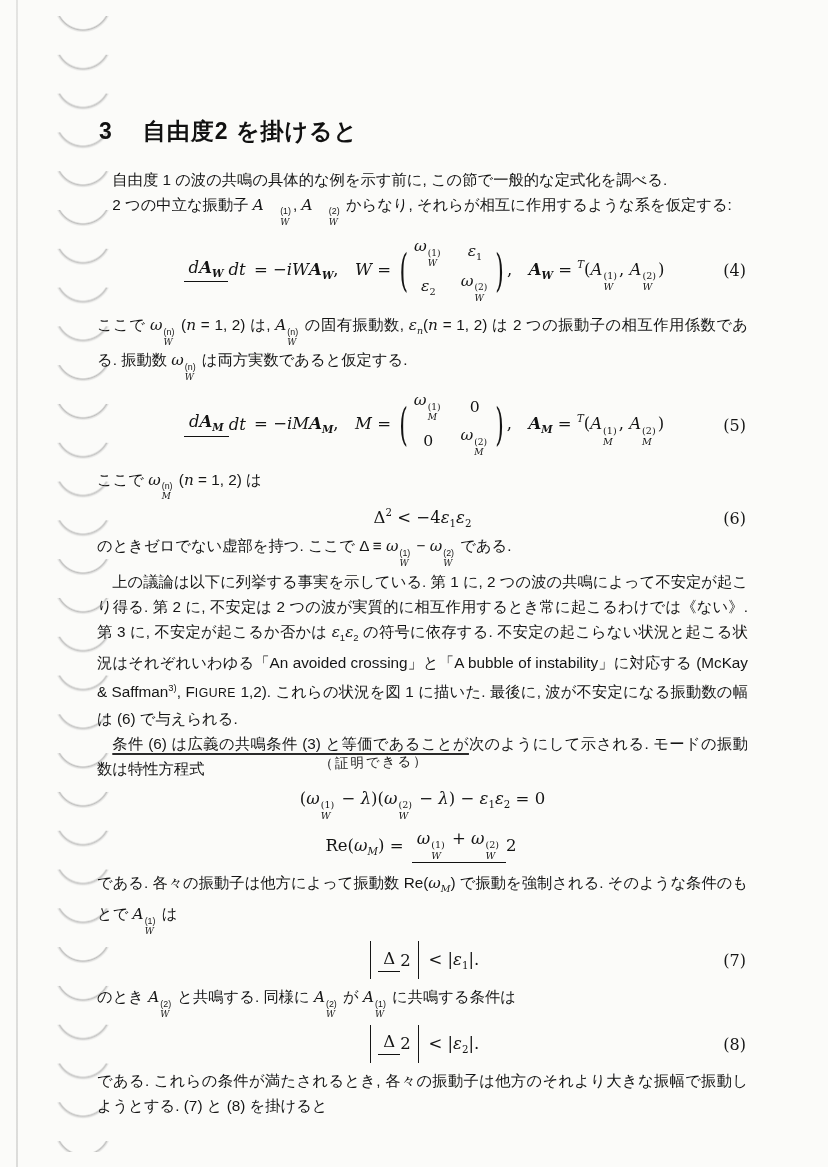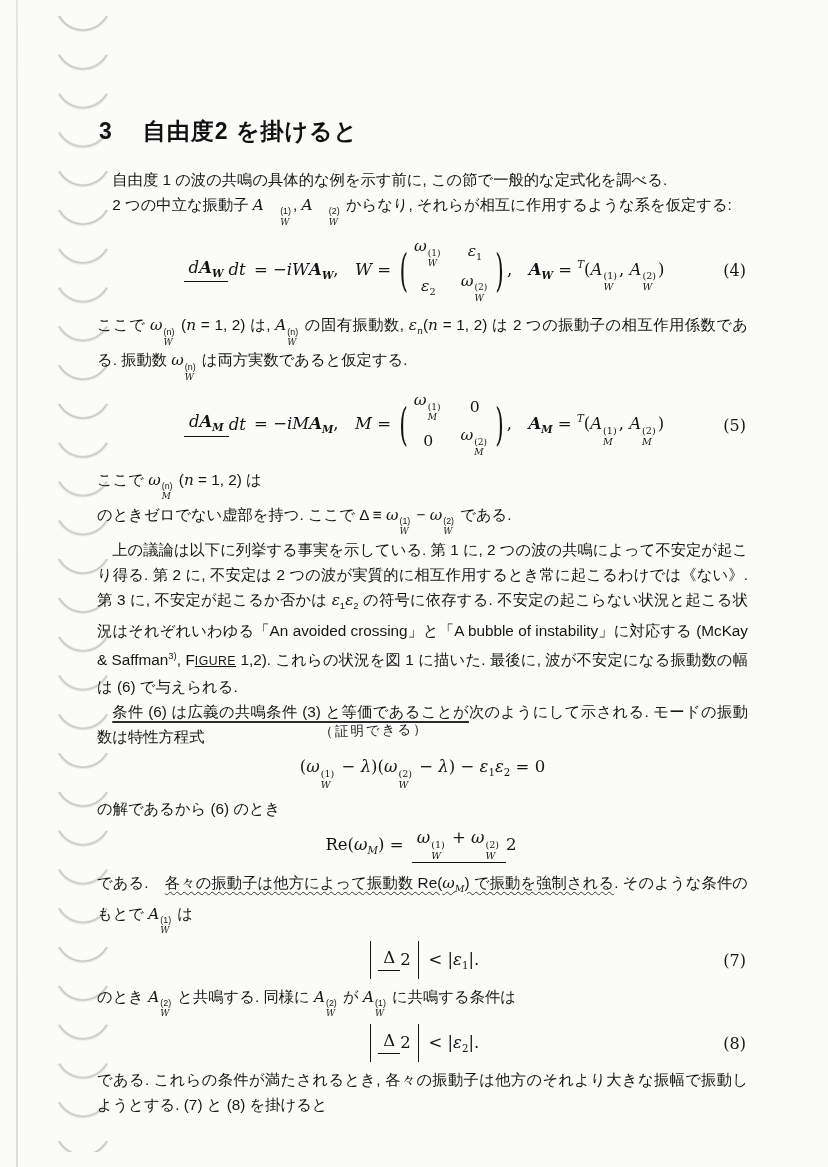--- a/index.html
+++ b/index.html
@@ -48,30 +48,30 @@
         vertical-align:middle;margin:0 3px;line-height:1.25;}
   .fn{padding:0 5px 1px;border-bottom:1.4px solid #111;}
   .fd{padding-top:1px;}
   .bp{display:inline-block;transform:scaleY(2.05);vertical-align:middle;
       font-size:22px;font-weight:400;margin:0 3px;}
   .mat{display:inline-grid;grid-template-columns:auto auto;column-gap:18px;row-gap:3px;
        text-align:center;vertical-align:middle;margin:0 3px;font-size:0.95em;
        align-items:center;justify-items:center;line-height:1.2;}
   .tbar{display:inline-block;width:1.5px;height:38px;background:#161616;
         vertical-align:middle;margin:0 4px;}
-  .scx{font-size:0.8em;letter-spacing:.5px;text-decoration:underline;}
+  .scx{font-size:0.8em;letter-spacing:.5px;}
 
   
   .hl{position:relative;text-decoration:underline;text-decoration-thickness:1.5px;
       text-decoration-color:#2b2b2b;text-underline-offset:4px;}
   .ann{position:absolute;top:1.15em;right:40px;font-size:13.5px;white-space:nowrap;
        transform:rotate(-1.5deg);letter-spacing:2px;color:#222;font-weight:400;
        text-decoration:none;pointer-events:none;}
-  .wavy{text-decoration:underline;text-decoration-style:wavy;
-        text-decoration-color:#3a3a3a;text-decoration-thickness:1px;text-underline-offset:3px;margin-left:12px;}
+  .wavy{text-decoration-style:wavy;
+        text-decoration-color:#3a3a3a;text-decoration-thickness:1px;text-underline-offset:3px;}
 </style>
 </head>
 <body>
 
 <div class="page">
   <div class="scan-edge"></div>
   <div class="binder-holes"></div>
 
   <div class="content">
 
@@ -148,20 +148,24 @@
             <span class="m">M</span>
           </span>)</span>
       <span class="eqnum">(5)</span>
     </div>
 
     <p class="para">ここで <span class="m">ω</span><span class="ss">
           <span>(n)</span>
           <span class="m">M</span>
         </span> (<span class="m">n</span> = 1, 2) は</p>
 
+    <div class="eq" style="margin:5px 0;">
+      <span class="eq-body">Δ<sup>2</sup> &lt; −4<span class="m">ε</span><sub>1</sub><span class="m">ε</span><sub>2</sub></span>
+      <span class="eqnum">(6)</span>
+    </div>
 
     <p class="para">のときゼロでない虚部を持つ. ここで Δ ≡ <span class="m">ω</span><span class="ss">
           <span>(1)</span>
           <span class="m">W</span>
         </span> − <span class="m">ω</span><span class="ss">
           <span>(2)</span>
           <span class="m">W</span>
         </span> である.</p>
     <p class="para indent">上の議論は以下に列挙する事実を示している. 第 1 に, 2 つの波の共鳴によって不安定が起こり得る. 第 2 に, 不安定は 2 つの波が実質的に相互作用するとき常に起こるわけでは《ない》. 第 3 に, 不安定が起こるか否かは <span class="m">ε</span><sub>1</sub><span class="m">ε</span><sub>2</sub> の符号に依存する. 不安定の起こらない状況と起こる状況はそれぞれいわゆる「An avoided crossing」と「A bubble of instability」に対応する (McKay &amp; Saffman<sup>3)</sup>, F<span class="scx">IGURE</span> 1,2). これらの状況を図 1 に描いた. 最後に, 波が不安定になる振動数の幅は (6) で与えられる.</p>
     <p class="para indent"><span class="hl">条件 (6) は広義の共鳴条件 (3) と等価であることが<span class="ann">（証明できる）</span></span>次のようにして示される. モードの振動数は特性方程式</p>
@@ -169,21 +173,20 @@
     <div class="eq" style="margin:8px 0 6px;">
       <span class="eq-body">(<span class="m">ω</span><span class="ss">
             <span>(1)</span>
             <span class="m">W</span>
           </span> − <span class="m">λ</span>)(<span class="m">ω</span><span class="ss">
             <span>(2)</span>
             <span class="m">W</span>
           </span> − <span class="m">λ</span>) − <span class="m">ε</span><sub>1</sub><span class="m">ε</span><sub>2</sub> = 0</span>
     </div>
 
-    <p class="para">の解であるから (6) のとき</p>
 
     <div class="eq" style="margin:7px 0;">
       <span class="eq-body">Re(<span class="m">ω</span><sub class="m">M</sub>) = <span class="frac">
             <span class="fn"><span class="m">ω</span><span class="ss">
                 <span>(1)</span>
                 <span class="m">W</span>
               </span> + <span class="m">ω</span><span class="ss">
                 <span>(2)</span>
                 <span class="m">W</span>
               </span></span>

